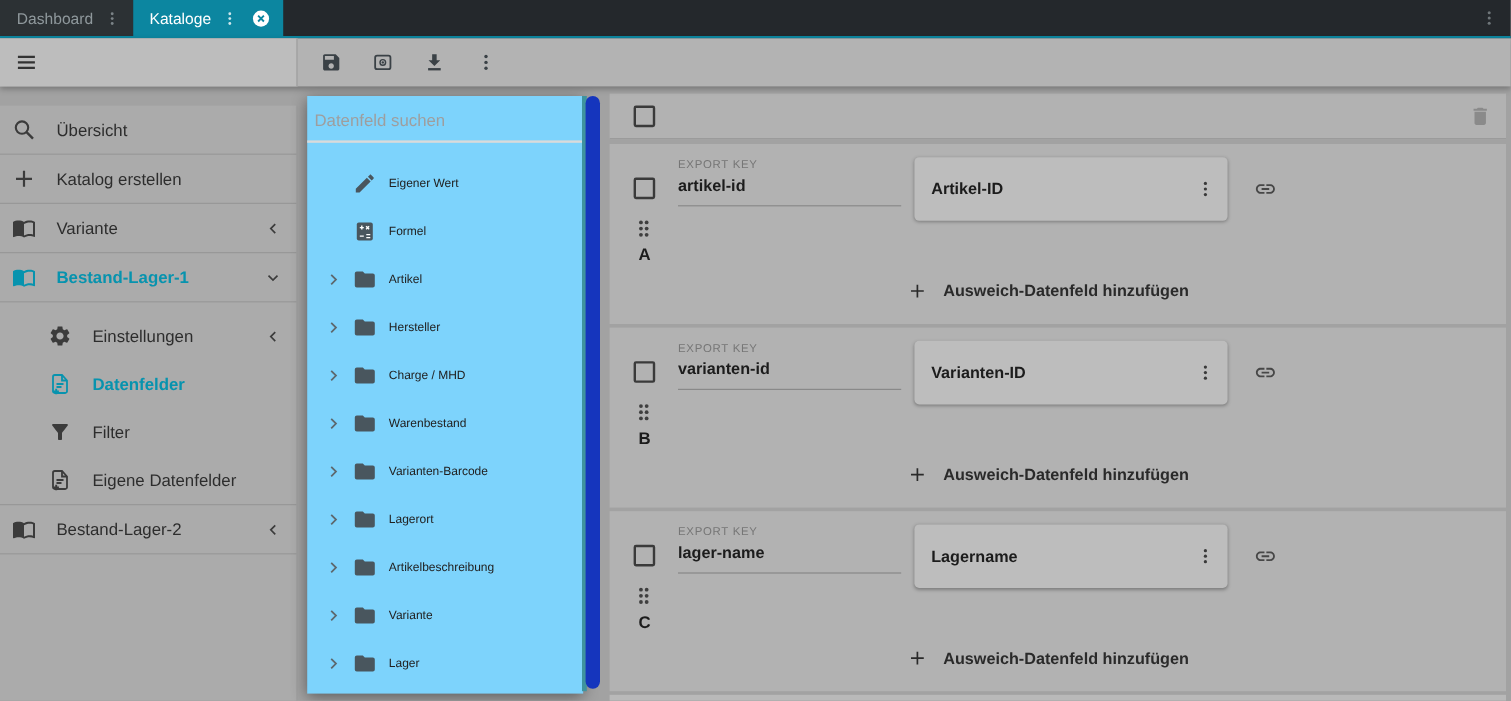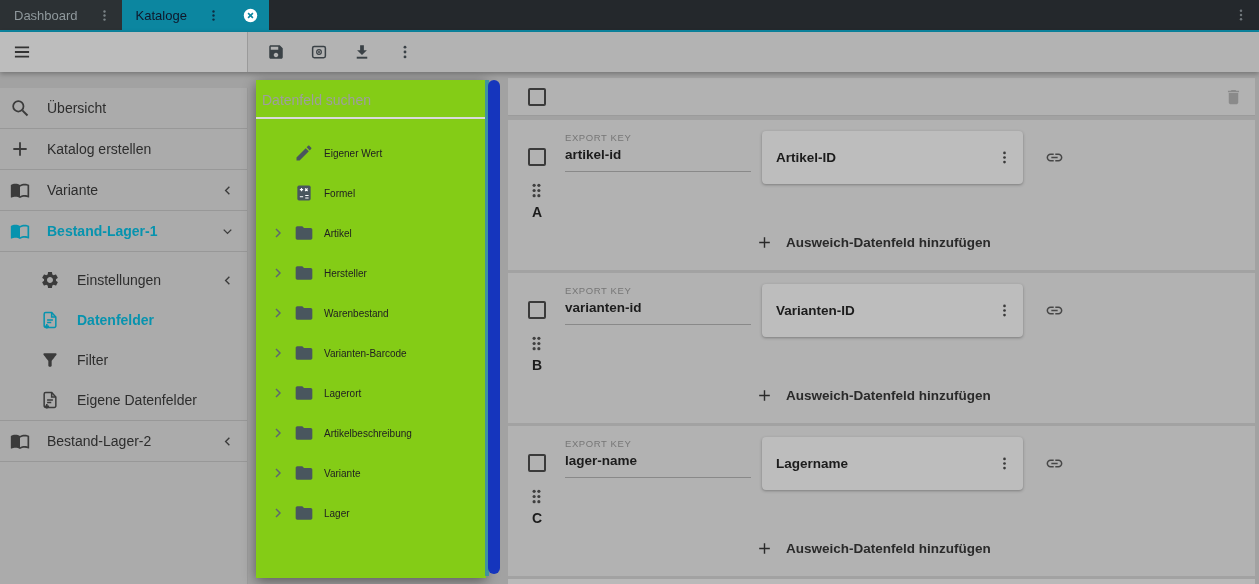--- a/index.html
+++ b/index.html
@@ -5,23 +5,23 @@
   * { box-sizing: border-box; margin: 0; padding: 0; }
   html,body { width:1259px; height:584px; overflow:hidden; }
   body { font-family:"Liberation Sans", sans-serif; background:#a2a2a2; }
   .app { position:relative; width:1259px; height:584px; }
   .i { display:inline-flex; align-items:center; justify-content:center; }
   .i svg { width:100%; height:100%; display:block; }
 
   
   .tabbar { position:absolute; top:0; left:0; right:0; height:32px; background:#24282c;
             border-bottom:2px solid #0c86a0; display:flex; align-items:stretch; }
-  .tab { display:flex; align-items:center; gap:19px; padding:0 10px 0 14px; font-size:13px; cursor:pointer;justify-content:flex-end; }
+  .tab { display:flex; align-items:center; gap:8px; padding:0 10px 0 14px; font-size:13px; cursor:pointer;justify-content:flex-end; }
   .tab-dashboard { background:#2c3134; color:#8f989c; }
-  .tab-active { background:#0c86a0; color:#0f172a; }
+  .tab-active { background:#0c86a0; color:#ffffff; }
   .tab .menu-dots { width:15px; height:15px; opacity:.8; }
   .tab-close { width:17px; height:17px; margin-left:2px; }
   .tabbar-more { margin-left:auto; align-self:center; margin-right:10px; width:16px; height:16px; color:#6f767a; }
 
   
   .toolbar { position:absolute; top:32px; left:0; right:0; height:40px; background:#b3b3b3;
              display:flex; box-shadow:0 2px 5px rgba(0,0,0,.28); z-index:6; }
   .toolbar-left { width:248px; background:#bdbdbd; border-right:1px solid #9a9a9a;
                   display:flex; align-items:center; padding-left:12px; }
   .hamburger { width:20px; height:20px; color:#333; cursor:pointer; }
@@ -35,21 +35,21 @@
                color:#2d2d2d; font-size:14px; cursor:pointer; }
   .side-item .ic { width:20px; height:20px; margin-right:17px; color:#3b3b3b; flex:none; }
   .side-item.sub { padding-left:40px;text-align:right; }
   .side-item .chev { margin-left:auto; width:15px; height:15px; color:#3b3b3b; flex:none; }
   .side-item.active { color:#0793ae; font-weight:700; }
   .side-item.active .ic { color:#0793ae; }
   .side-div { height:1px; background:#989898; }
   .group-pad { height:8px; }
 
   
-  .drawer { position:absolute; left:256px; top:80px; width:230px; height:498px; background:#84cc16;
+  .drawer { position:absolute; left:256px; top:80px; width:230px; height:498px; background:#7dd3fc;
             box-shadow:0 3px 12px rgba(0,0,0,.45); z-index:5; }
   .search-input { width:100%; border:0; outline:0; background:transparent; font-family:inherit;
                   font-size:14px; color:#212121; padding:12px 6px 9px 6px; border-bottom:2px solid #dadada; }
   .search-input::placeholder { color:#9e9e9e; }
   .dlist { margin-top:14px; }
   .ditem { height:40px; display:flex; align-items:center; padding-left:8px; font-size:10px;
            color:#212121; cursor:pointer; }
   .ditem .chev { width:16px; height:16px; margin:0 8px 0 6px; color:#5d686e; flex:none; }
   .ditem .chev-sp { width:16px; margin:0 8px 0 6px; flex:none; }
   .ditem .ic { width:20px; height:20px; margin-right:10px; color:#49565e; flex:none; }
@@ -348,20 +348,33 @@
             </svg>
           </span>
         <span class="i ic">
             <svg viewBox="0 0 24 24">
               <path fill="currentColor" d="M10 4H4c-1.1 0-2 .9-2 2v12c0 1.1.9 2 2 2h16c1.1 0 2-.9 2-2V8c0-1.1-.9-2-2-2h-8l-2-2z"></path>
             </svg>
           </span>
         <span>Hersteller</span>
       </div>
 
+      <div class="ditem">
+        <span class="i chev">
+            <svg viewBox="0 0 24 24">
+              <use href="#g-chev-r"></use>
+            </svg>
+          </span>
+        <span class="i ic">
+            <svg viewBox="0 0 24 24">
+              <path fill="currentColor" d="M10 4H4c-1.1 0-2 .9-2 2v12c0 1.1.9 2 2 2h16c1.1 0 2-.9 2-2V8c0-1.1-.9-2-2-2h-8l-2-2z"></path>
+            </svg>
+          </span>
+        <span>Charge / MHD</span>
+      </div>
 
       <div class="ditem">
         <span class="i chev">
             <svg viewBox="0 0 24 24">
               <use href="#g-chev-r"></use>
             </svg>
           </span>
         <span class="i ic">
             <svg viewBox="0 0 24 24">
               <path fill="currentColor" d="M10 4H4c-1.1 0-2 .9-2 2v12c0 1.1.9 2 2 2h16c1.1 0 2-.9 2-2V8c0-1.1-.9-2-2-2h-8l-2-2z"></path>

